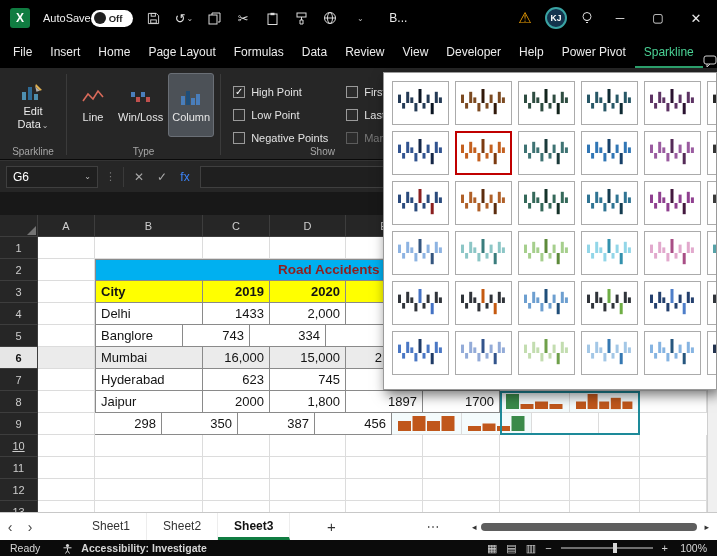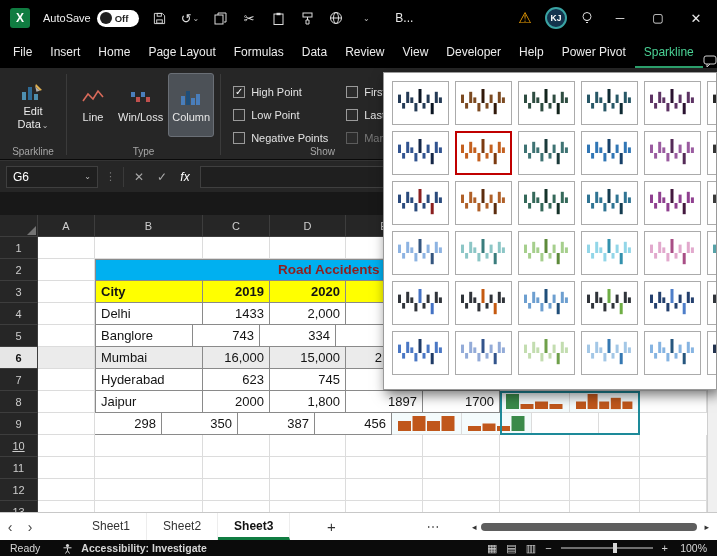--- a/index.html
+++ b/index.html
@@ -2,21 +2,21 @@
 <html><head>
 <meta charset="utf-8">
 <style>
 *{margin:0;padding:0;box-sizing:border-box}
 html,body{width:717px;height:556px;overflow:hidden;background:#000;font-family:"Liberation Sans",sans-serif}
 .app{position:relative;width:717px;height:556px;background:#1b1b1b;overflow:hidden}
 
 
 .titlebar{height:36px;background:#000;display:flex;align-items:center;color:#fff;padding:0 0 0 10px;gap:13px}
 .tb-logo{width:20px;height:20px;background:#107c41;border-radius:3px;display:flex;align-items:center;justify-content:center;font-size:12px;font-weight:bold;color:#fff}
-.autosave{display:flex;align-items:center;gap:6px}
+.autosave{display:flex;align-items:center;}
 .as-label{font-size:11px;color:#f0f0f0}
 .as-pill{width:42px;height:17px;background:#fff;border-radius:9px;display:flex;align-items:center;gap:3px;padding:0 3px}
 .as-knob{width:12px;height:12px;border-radius:50%;background:#1f1f1f}
 .as-state{font-size:9.5px;color:#1f1f1f;font-weight:bold}
 .tbi{display:flex;align-items:center;justify-content:center;color:#dcdcdc;font-size:13px;min-width:16px}
 .tbi .mini,.mini{font-size:8px;color:#bdbdbd;margin-left:1px}
 .tb-title{font-size:12px;color:#e8e8e8;margin-left:8px}
 .tb-right{margin-left:auto;display:flex;align-items:center;gap:12px;padding-right:8px}
 .warn{color:#f2a104;font-size:15px}
 .avatar{width:22px;height:22px;border-radius:50%;background:#13334d;border:2px solid #3aa3a3;color:#fff;font-size:8.5px;font-weight:bold;display:flex;align-items:center;justify-content:center}
@@ -46,21 +46,21 @@
 .cbox{width:12px;height:12px;border:1px solid #9a9a9a;background:#2b2b2b;color:#fff;font-size:10px;line-height:10px;text-align:center;flex:none}
 .cbrow.disabled{color:#787878}
 .cbrow.disabled .cbox{border-color:#5c5c5c}
 
 
 .formulabar{height:32px;background:#262626;display:flex;align-items:center;gap:7px;padding:0 6px;border-top:1px solid #333}
 .namebox{width:92px;height:22px;background:#1f1f1f;border:1px solid #3f3f3f;color:#fff;font-size:12px;display:flex;align-items:center;justify-content:space-between;padding:0 6px}
 .fdots{color:#7a7a7a;font-size:11px}
 .fsep{width:1px;height:20px;background:#3a3a3a}
 .fbtn{color:#a8a8a8;font-size:12px;width:16px;text-align:center}
-.fbtn.fx{font-style:italic;color:#ffffff}
+.fbtn.fx{color:#3b82f6}
 .finput{flex:1;height:22px;background:#1f1f1f;border:1px solid #3f3f3f;margin-right:4px}
 .fspacer{height:23px;background:#181818}
 
 
 .sheetwrap{position:relative;height:297px;background:#fff;overflow:hidden}
 #sheet{position:absolute;left:0;top:0}
 .grow{display:flex;height:22px}
 .corner{position:relative;background:#262626;border-right:1px solid #3d3d3d;border-bottom:1px solid #3d3d3d;flex:none}
 .corner-tri{position:absolute;right:1px;bottom:1px;border-left:9px solid transparent;border-bottom:9px solid #747474}
 .colhdr,.rowhdr{background:#262626;color:#cdcdcd;font-size:11px;display:flex;align-items:center;justify-content:center;border-right:1px solid #3d3d3d;border-bottom:1px solid #3d3d3d;flex:none}
@@ -365,21 +365,21 @@
           <div class="cell num tbl" style="width: 76px;">2,000</div>
           <div class="cell tbl" style="width: 77px;"></div>
           <div class="cell tbl" style="width: 77px;"></div>
           <div class="cell" style="width: 70px;"></div>
           <div class="cell" style="width: 70px;"></div>
           <div class="cell" style="width: 67px;"></div>
         </div>
         <div class="grow">
           <div class="rowhdr" style="width: 38px;">5</div>
           <div class="cell" style="width: 57px;"></div>
-          <div class="cell tbl bleft" style="width: 98px;">Banglore</div>
+          <div class="cell tbl bleft" style="width: 88px;">Banglore</div>
           <div class="cell num tbl" style="width: 67px;">743</div>
           <div class="cell num tbl" style="width: 76px;">334</div>
           <div class="cell tbl" style="width: 77px;"></div>
           <div class="cell tbl" style="width: 77px;"></div>
           <div class="cell" style="width: 70px;"></div>
           <div class="cell" style="width: 70px;"></div>
           <div class="cell" style="width: 67px;"></div>
         </div>
         <div class="grow">
           <div class="rowhdr sel" style="width: 38px;">6</div>

